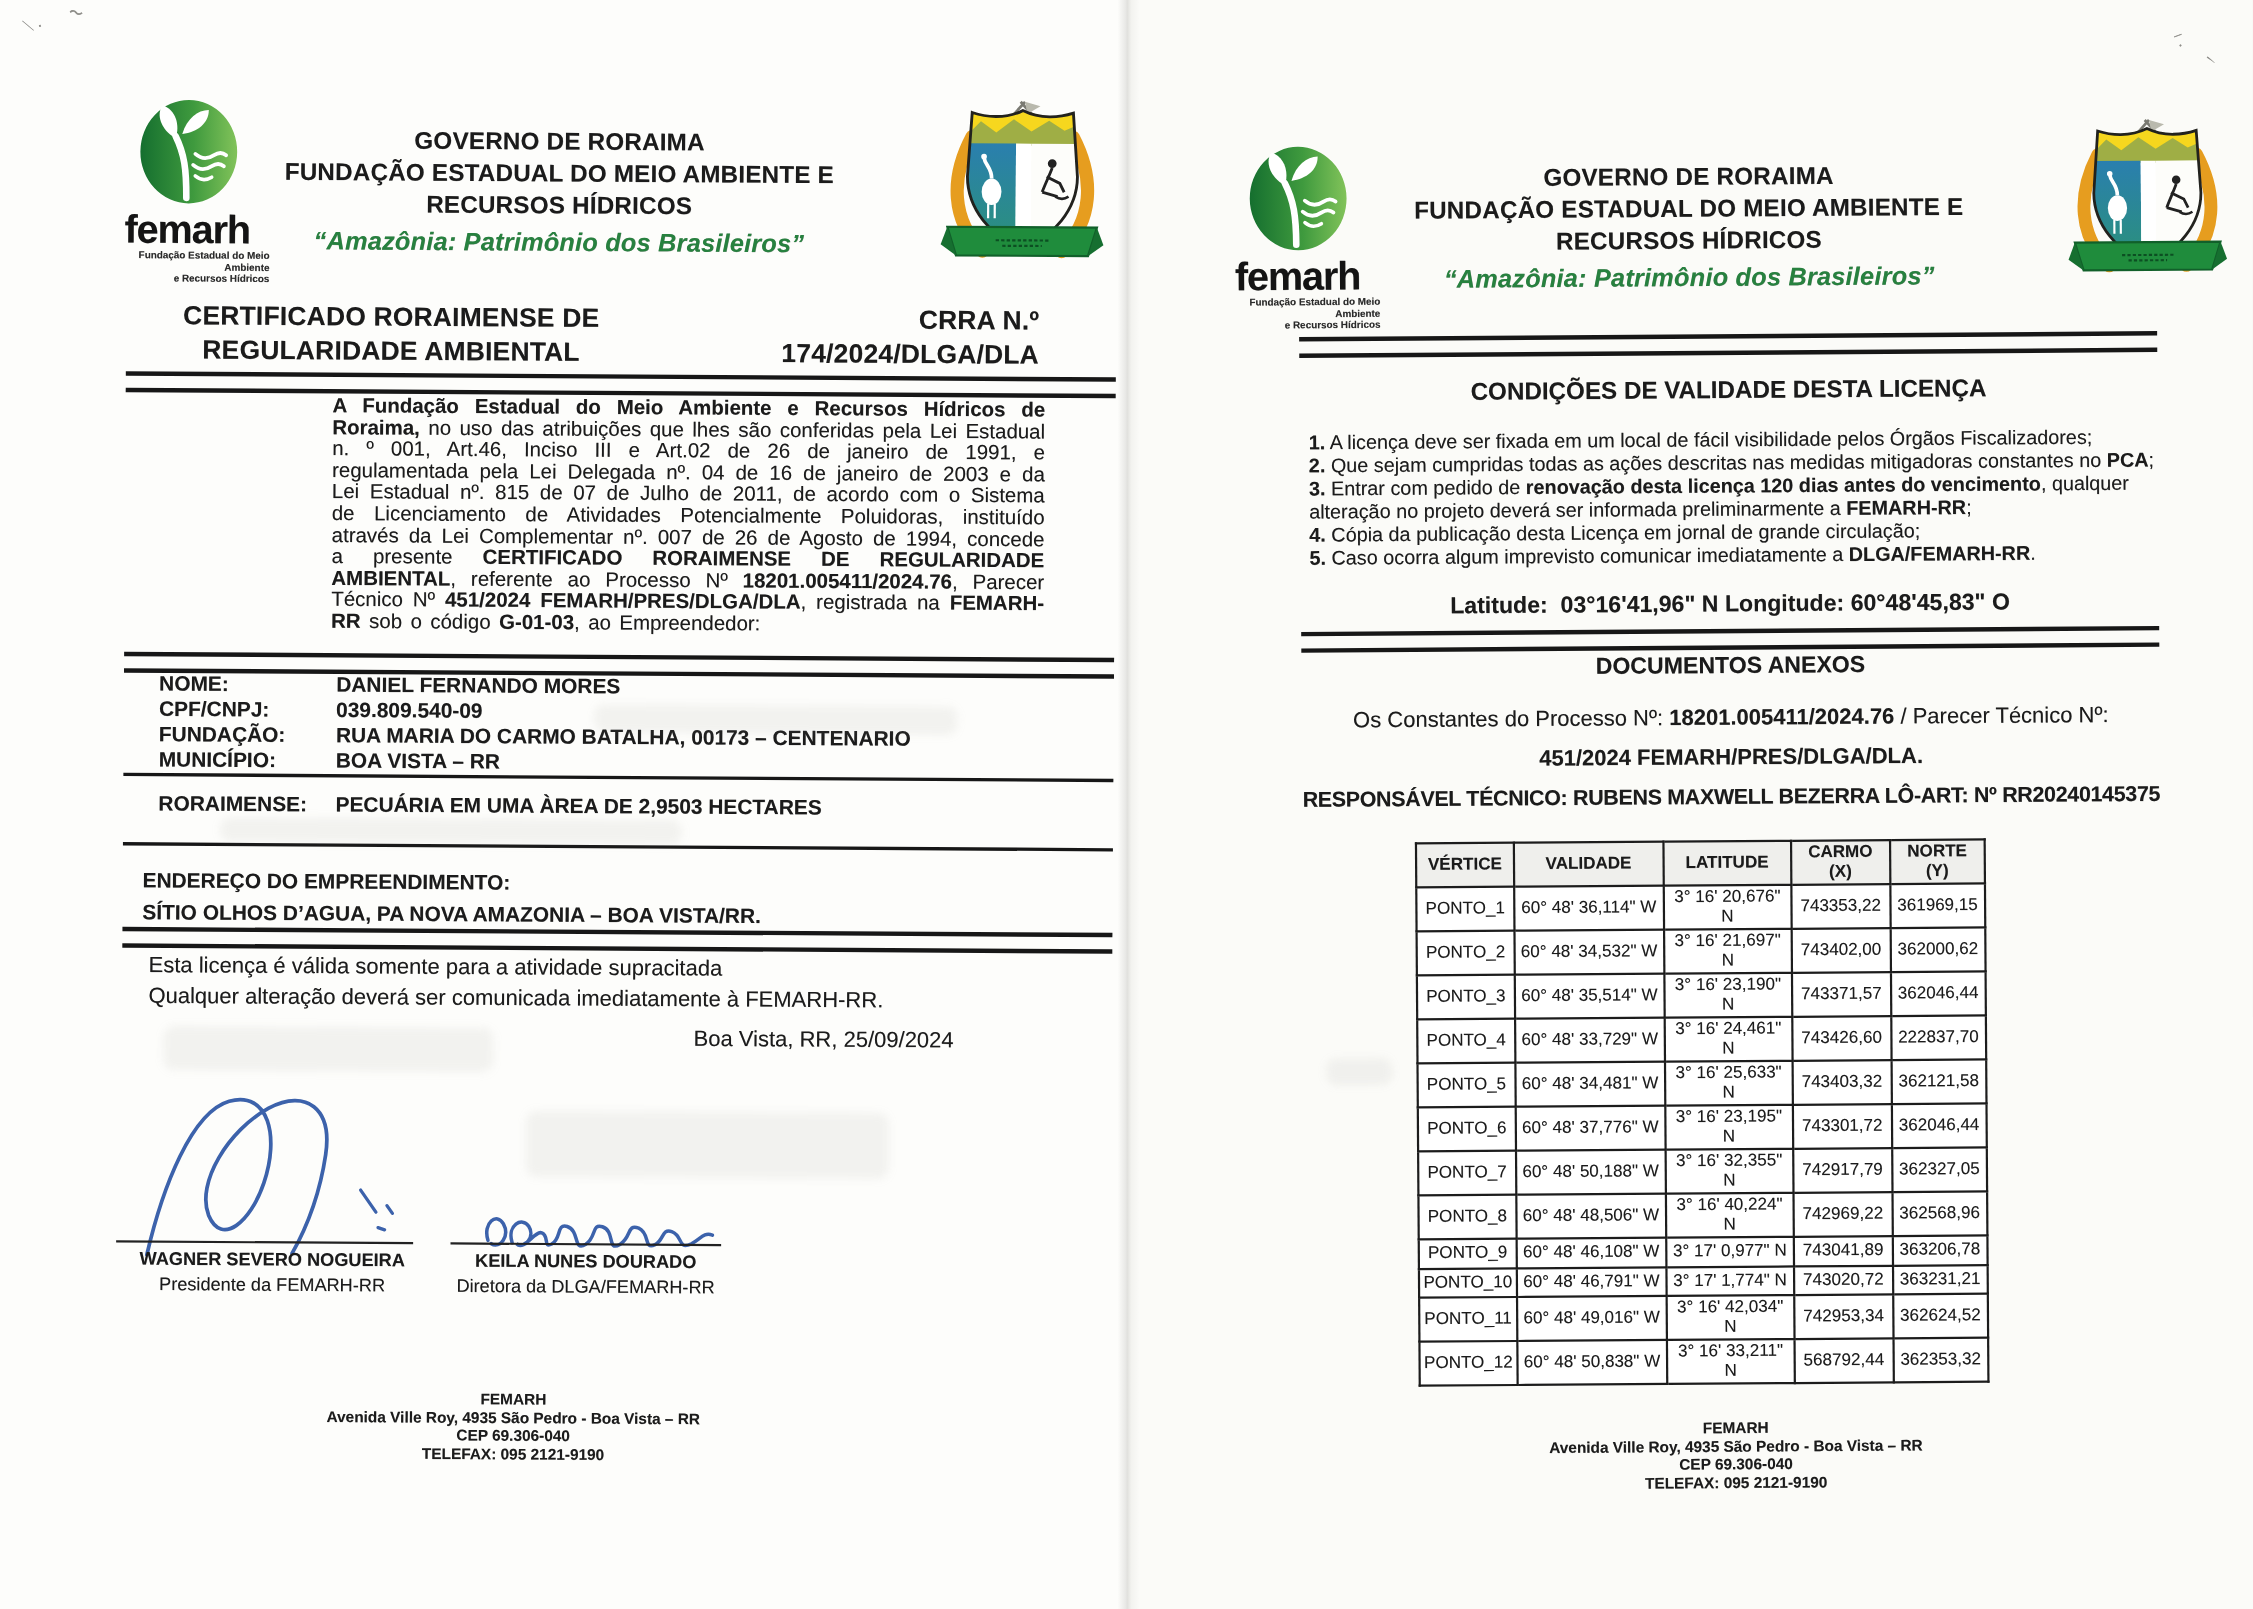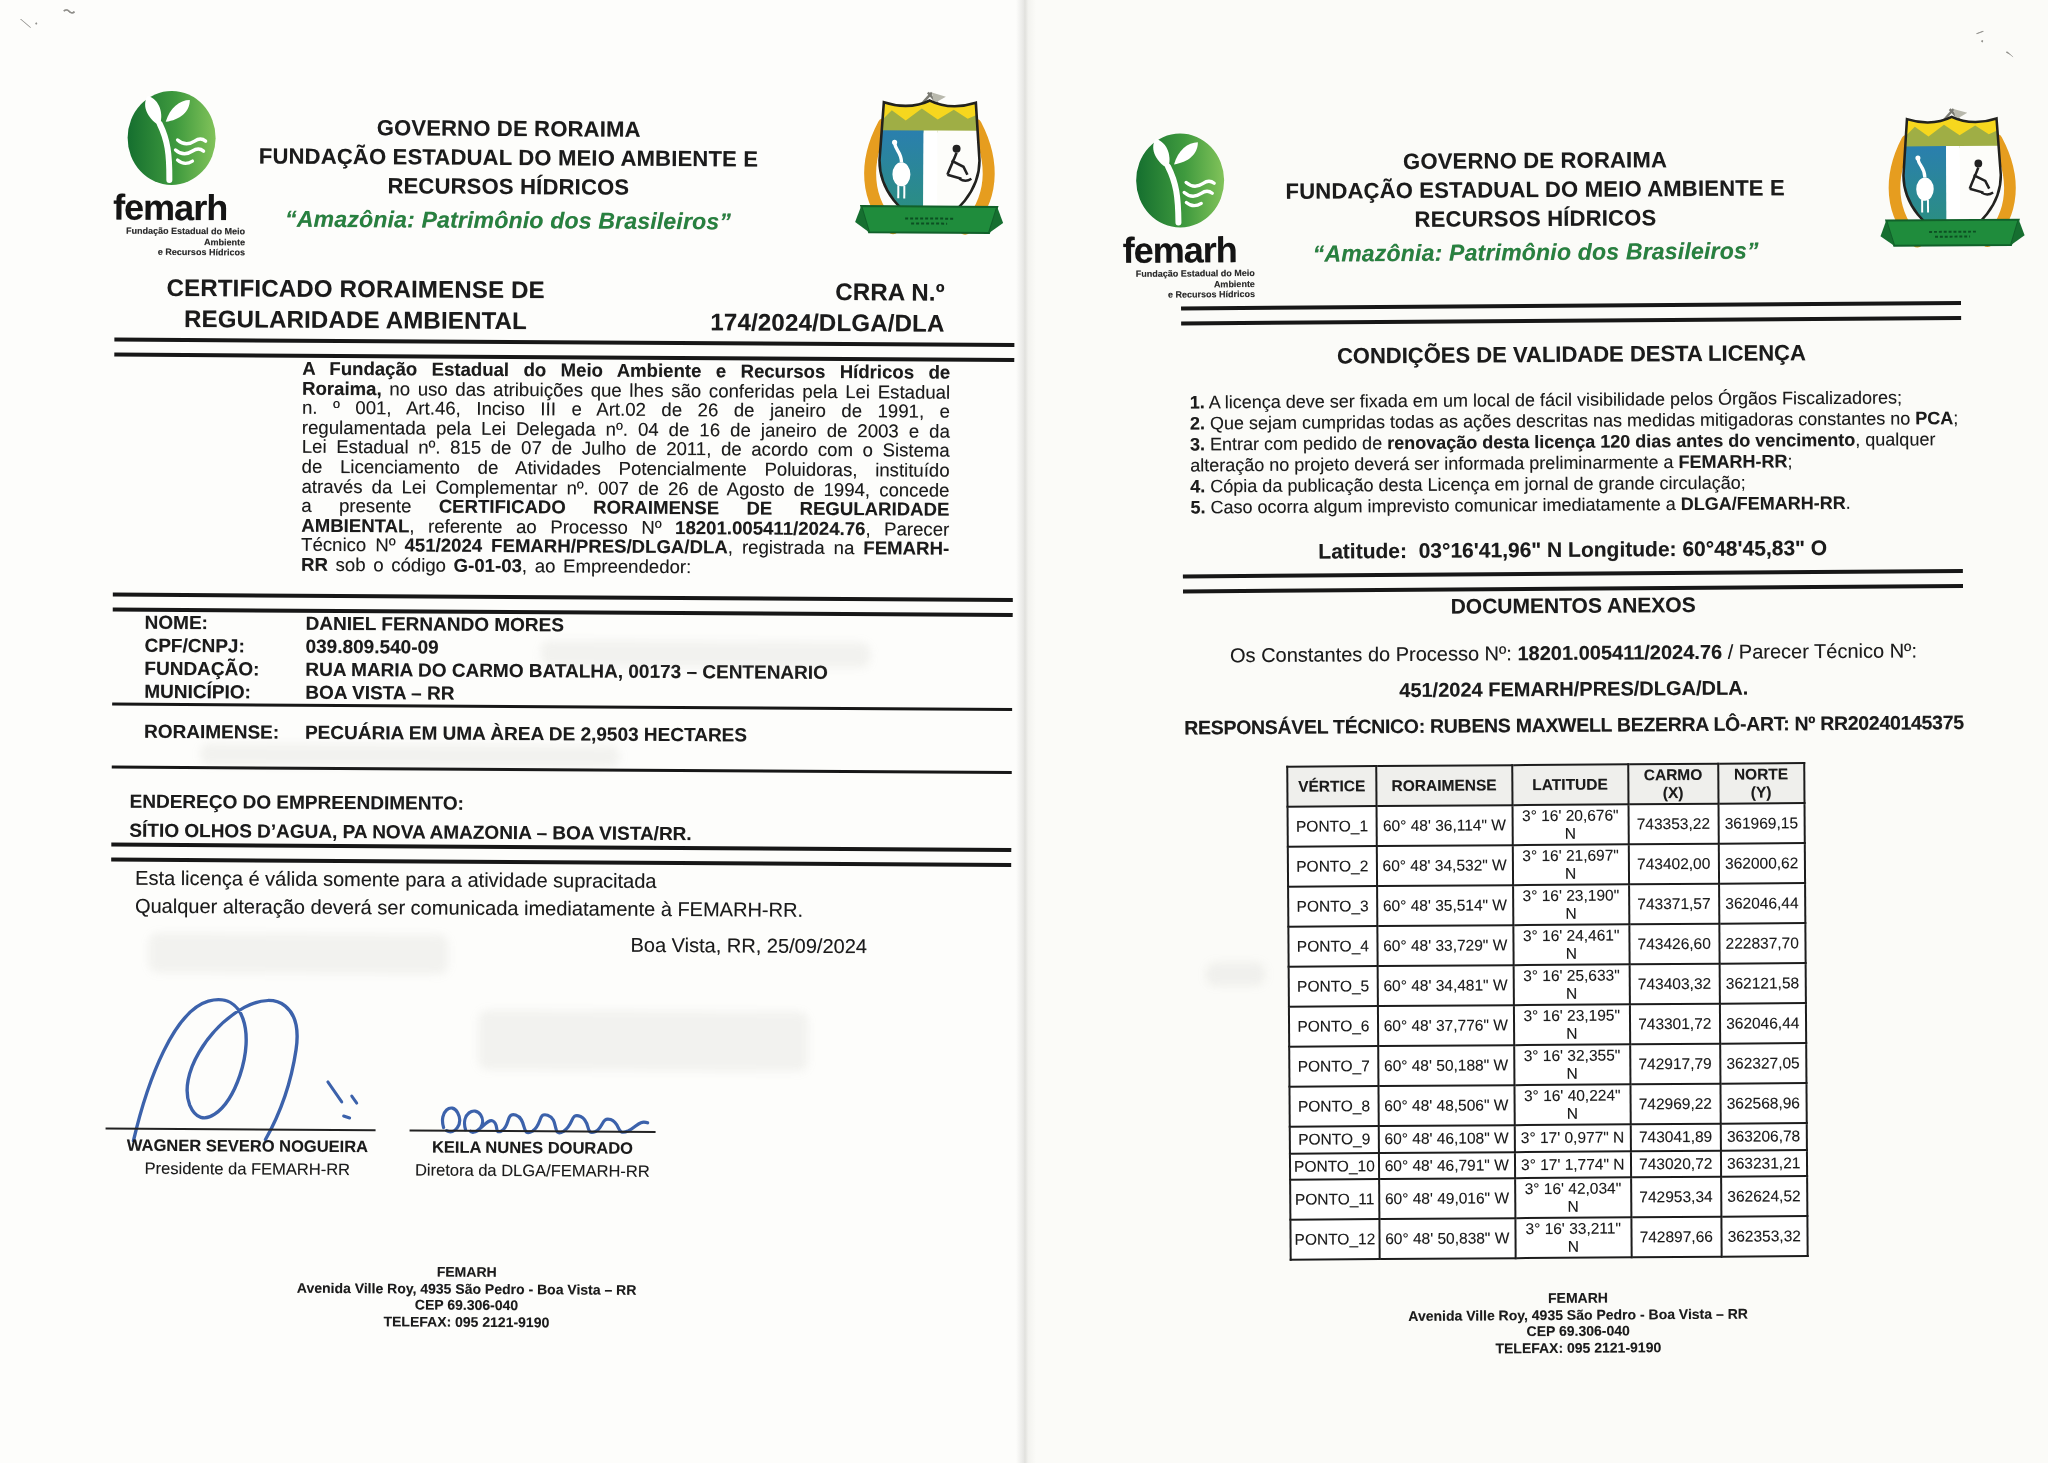--- a/index.html
+++ b/index.html
@@ -295,21 +295,21 @@
             <col style="width:78px">
             <col style="width:136px">
             <col style="width:116px">
             <col style="width:90px">
             <col style="width:86px">
           </colgroup>
         <thead>
           <tr>
 
           <th>VÉRTICE</th>
-              <th>RORAIMENSE</th>
+              <th>VALIDADE</th>
               <th>LATITUDE</th>
               <th>CARMO (X)</th>
               <th>NORTE (Y)</th>
             </tr>
         </thead>
         <tbody>
 
         <tr>
             <td>PONTO_1</td>
             <td>60° 48' 36,114" W</td>
@@ -384,21 +384,21 @@
             <td>PONTO_11</td>
             <td>60° 48' 49,016" W</td>
             <td>3° 16' 42,034" N</td>
             <td>742953,34</td>
             <td>362624,52</td>
           </tr>
             <tr>
             <td>PONTO_12</td>
             <td>60° 48' 50,838" W</td>
             <td>3° 16' 33,211" N</td>
-            <td>742897,66</td>
+            <td>568792,44</td>
             <td>362353,32</td>
           </tr>
           </tbody>
       </table>
 
       <div class="abs ctr smallfoot" style="left:280px;top:1290px;width:540px;">
         <div>FEMARH</div>
         <div>Avenida Ville Roy, 4935 São Pedro - Boa Vista – RR</div>
         <div>CEP 69.306-040</div>
         <div>TELEFAX: 095 2121-9190</div>

